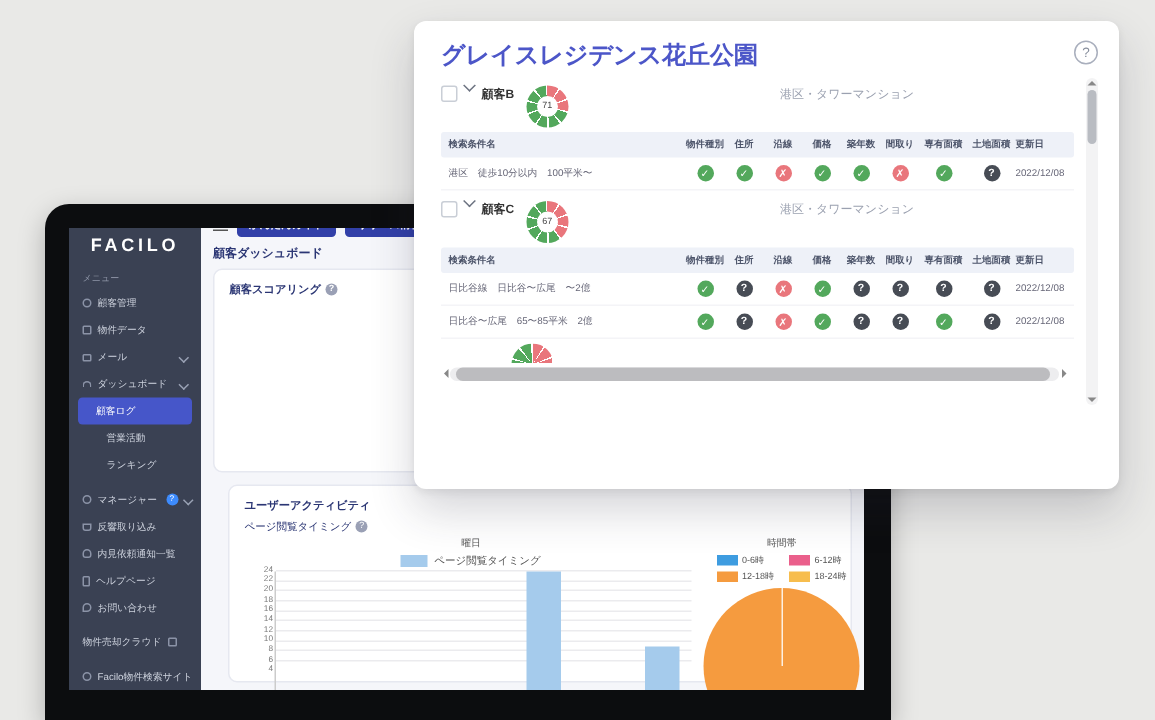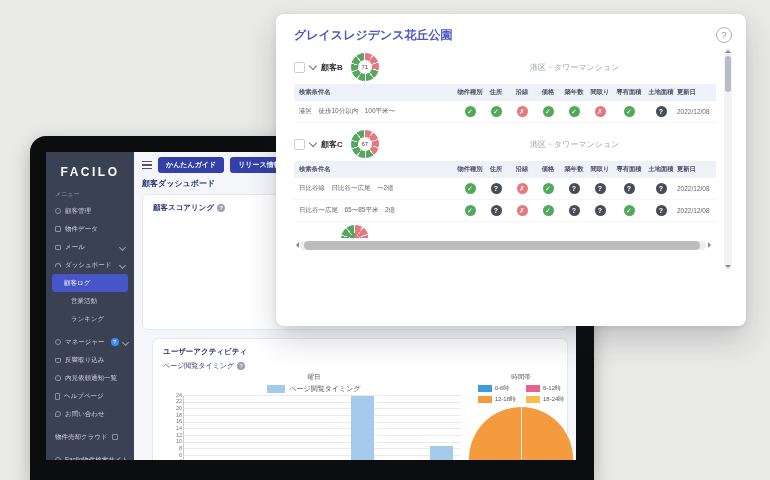--- a/index.html
+++ b/index.html
@@ -3,21 +3,21 @@
 <meta charset="utf-8">
 <style>
   html,body{margin:0;padding:0;background:#e9e9e7;}
   .stage{position:relative;width:770px;height:480px;overflow:hidden;background:#e9e9e7;
          font-family:"Liberation Sans","DejaVu Sans",sans-serif;}
 
   
   .laptop{position:absolute;left:30px;top:136px;width:564px;height:344px;background:#0c0d0f;
           border-radius:16px 16px 0 0;padding:16px 18px 0 16px;box-sizing:border-box;
           box-shadow:0 6px 18px rgba(0,0,0,.25);}
-  .screen{width:100%;height:308px;background:#fff;display:flex;overflow:hidden;}
+  .screen{width:100%;height:308px;background:#fff;display:flex;overflow:hidden;align-items:flex-end;}
 
   
   .sidebar{width:88px;flex:none;background:#3a4153;color:#cdd2dd;font-size:6.5px;
            padding-top:6px;box-sizing:border-box;overflow:hidden;}
   .logo{color:#fff;font-size:12px;letter-spacing:2.5px;text-align:center;margin:7px 0 11px;font-weight:600;}
   .menu-label{color:#8f96a8;font-size:6px;padding:0 9px;margin-bottom:3px;}
   .side-item{display:flex;align-items:center;gap:4px;padding:4.5px 9px;cursor:pointer;white-space:nowrap;}
   .side-item.sub{padding-left:25px;}
   .side-item.active{background:#4656c9;color:#fff;border-radius:3px;margin:0 6px;padding-left:12px;}
   .side-item.gap-top{margin-top:5px;}
@@ -73,40 +73,40 @@
   .pl-item{display:flex;align-items:center;gap:3px;font-size:6px;color:#555;}
   .pl-swatch{width:14px;height:7px;}
   .pie{width:104px;height:104px;border-radius:50%;background:#f59b3f;margin:3px auto 0;position:relative;}
   .pie::after{content:"";position:absolute;left:50%;top:0;width:1px;height:50%;background:rgba(255,255,255,.85);}
 
   
   .modal{position:absolute;left:276px;top:14px;width:470px;height:312px;background:#fff;border-radius:8px;
          box-shadow:0 14px 30px rgba(40,40,60,.20),0 2px 6px rgba(0,0,0,.08);z-index:20;box-sizing:border-box;
          padding:13px 14px 12px 18px;display:flex;flex-direction:column;}
   .modal-title-row{display:flex;justify-content:space-between;align-items:flex-start;}
-  .modal-title{color:#4c56c8;font-weight:700;font-size:12px;}
+  .modal-title{color:#4c56c8;font-weight:700;font-size:16px;}
   .modal-help{width:14px;height:14px;border-radius:50%;border:1px solid #a9afbd;color:#878e9c;font-size:9px;
               display:flex;align-items:center;justify-content:center;}
   .modal-body{position:relative;flex:1;margin-top:2px;padding-right:16px;min-height:0;}
   .biko-row{border-bottom:1px solid #e8e8ec;padding:5px 0;font-size:8px;font-weight:700;color:#333;}
   .biko-row span{margin-left:232px;}
   .vscroll{position:absolute;right:0;top:2px;bottom:44px;width:8px;background:#f3f3f4;border-radius:4px;}
   .vthumb{position:absolute;top:8px;left:1px;width:6px;height:36px;background:#b9bcc2;border-radius:3px;}
   .varrow-u{position:absolute;left:1px;top:1px;border:3px solid transparent;border-bottom-color:#888;margin-top:-2px;}
   .varrow-d{position:absolute;left:1px;bottom:-1px;border:3px solid transparent;border-top-color:#888;}
   .group{margin-top:5px;}
-  .group-head{position:relative;display:flex;align-items:center;gap:5px;padding:2px 0 3px;}
+  .group-head{position:relative;display:flex;align-items:flex-start;gap:5px;padding:2px 0 3px;}
   .gh-check{width:9px;height:9px;border:1px solid #c9ced6;border-radius:2px;background:#fff;flex:none;cursor:pointer;}
   .gh-chev{width:5px;height:5px;border-right:1.2px solid #6b7280;border-bottom:1.2px solid #6b7280;
            transform:rotate(45deg);margin-top:-3px;flex:none;cursor:pointer;}
   .gh-name{font-size:8px;font-weight:700;color:#333;}
   .gdonut{position:relative;width:28px;height:28px;border-radius:50%;margin-left:3px;flex:none;}
   .gdonut .hole{position:absolute;inset:7px;border-radius:50%;background:#fff;
         display:flex;align-items:center;justify-content:center;font-size:6px;color:#444;}
-  .gh-remark{position:absolute;left:236px;font-size:8px;color:#9ba1b0;}
+  .gh-remark{position:absolute;left:226px;font-size:8px;color:#9ba1b0;}
   .trow{display:flex;align-items:center;}
   .thead{background:#eef1f8;border-radius:2px;padding:4px 0;font-size:6.3px;font-weight:700;color:#4a5268;}
   .tbody-row{padding:5px 0;font-size:6.5px;color:#667;border-bottom:1px solid #f4f4f7;}
   .tc-name{flex:0 0 158px;padding-left:5px;white-space:nowrap;overflow:hidden;}
   .tc-s{flex:0 0 26px;display:flex;justify-content:center;white-space:nowrap;}
   .tc-s.w{flex:0 0 32px;}
   .tc-date{flex:0 0 52px;white-space:nowrap;}
   .st{width:11px;height:11px;border-radius:50%;color:#fff;font-size:7px;font-weight:700;
       display:flex;align-items:center;justify-content:center;}
   .st-ok{background:#53a85c;}

